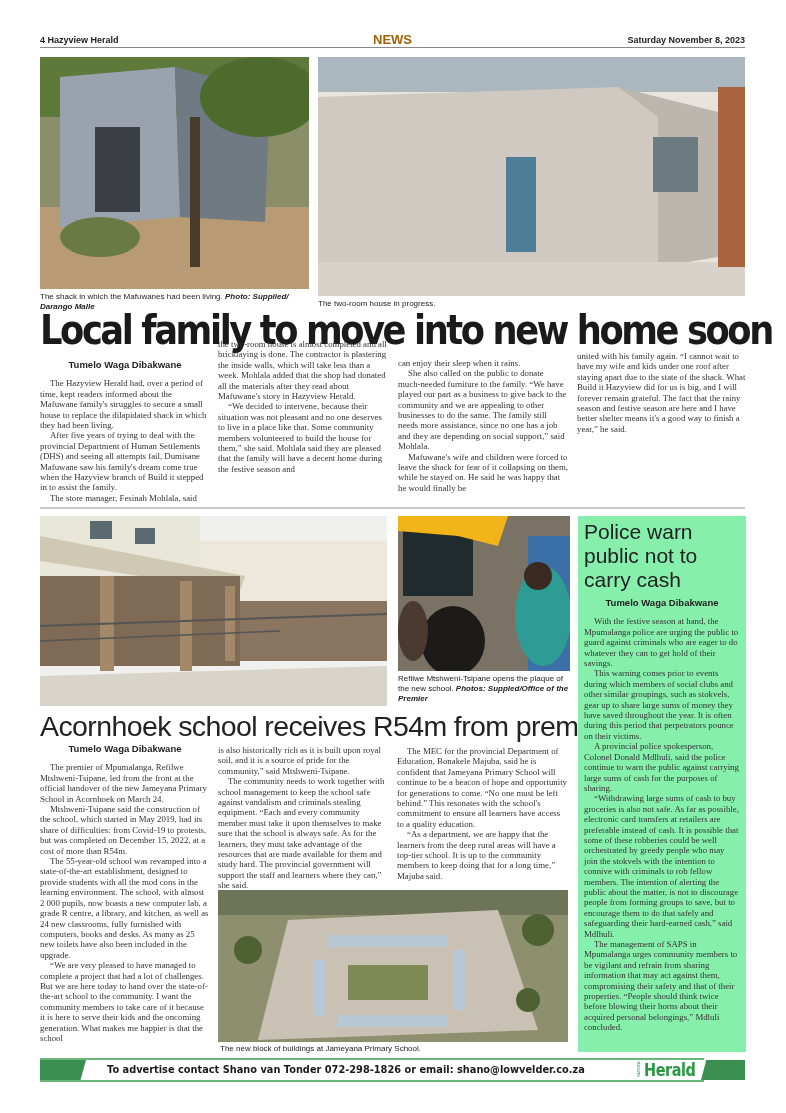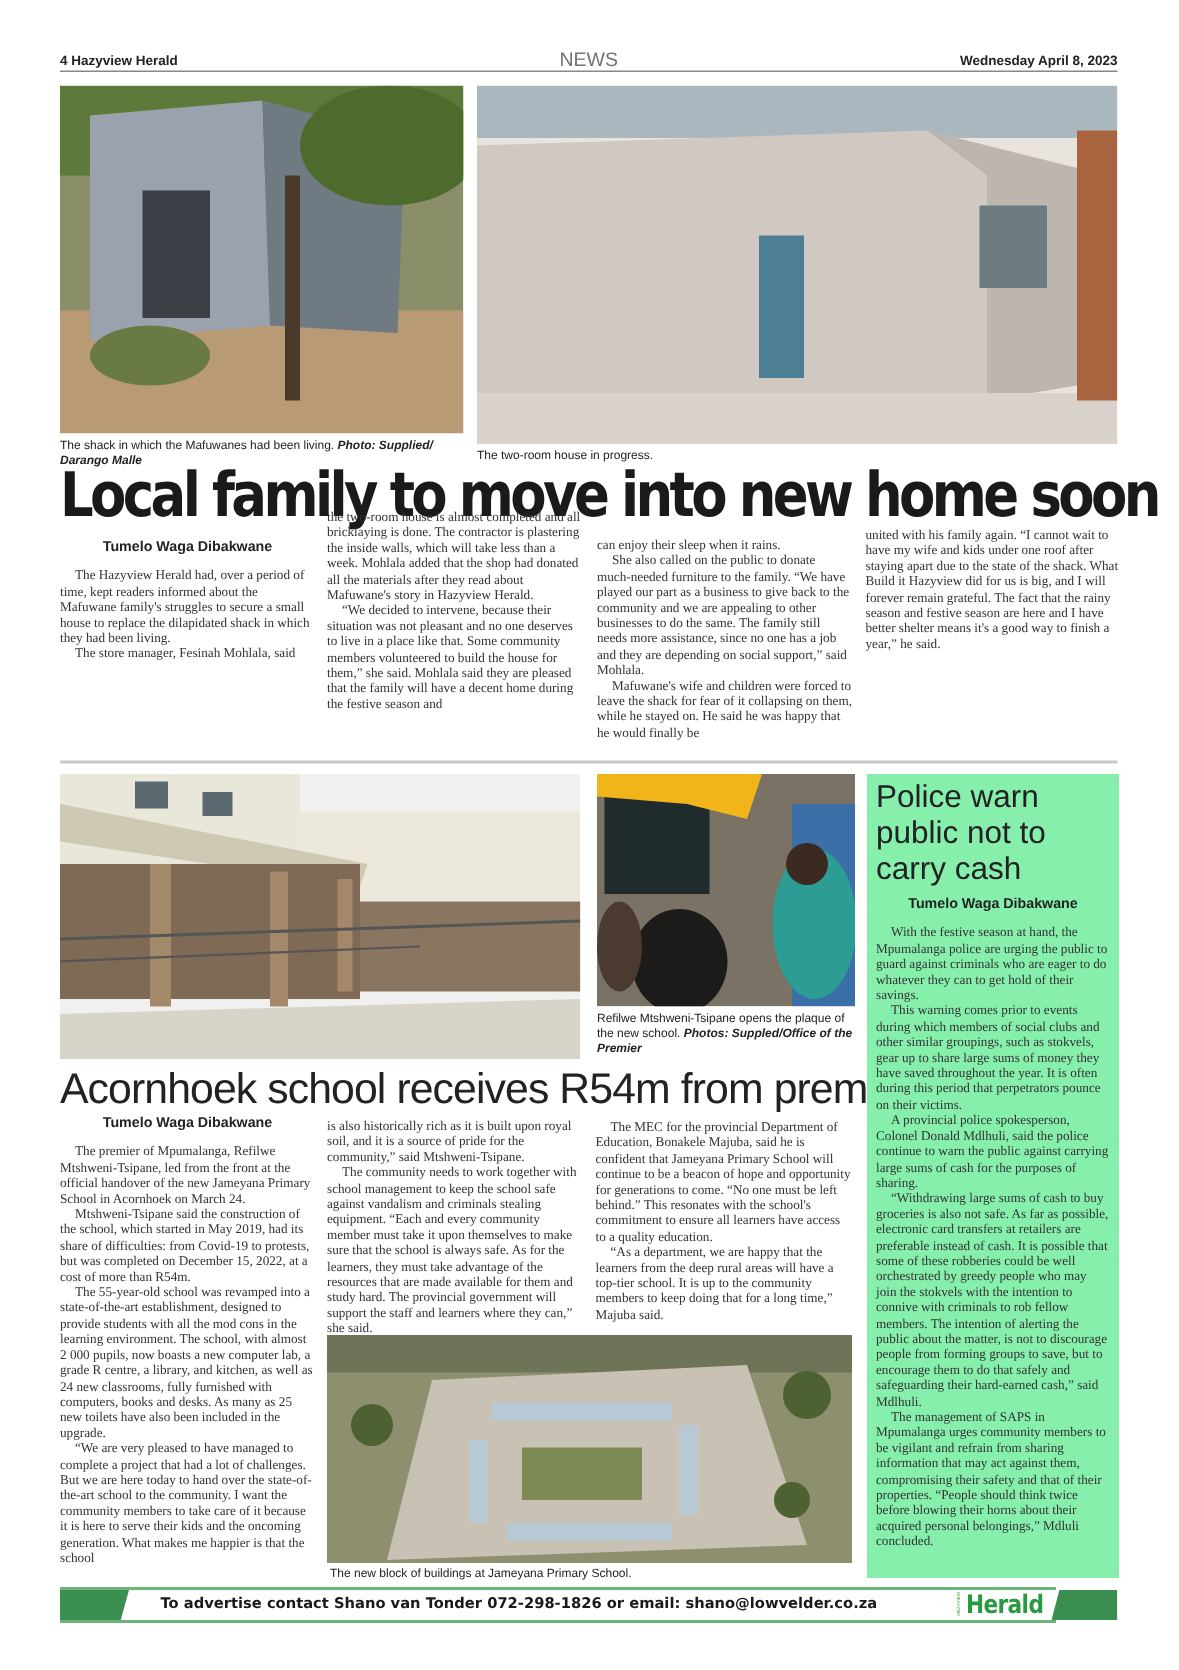--- a/index.html
+++ b/index.html
@@ -1,21 +1,21 @@
 <!DOCTYPE html>
 <html><head>
 <meta charset="utf-8">
 <style>
   * { box-sizing: border-box; margin: 0; padding: 0; }
   html, body { width: 786px; height: 1113px; background: #ffffff; overflow: hidden; }
   body { position: relative; font-family: "Liberation Serif", serif; color: #222; }
 
   .header { position: absolute; left: 40px; top: 32px; width: 705px; height: 16px; border-bottom: 1.5px solid #888; }
   .hdr-left { position: absolute; left: 0; top: 3px; font-family: "Liberation Sans", sans-serif; font-weight: bold; font-size: 9px; color: #222; }
-  .hdr-center { position: absolute; left: 333px; top: 0; font-family: "Liberation Sans", sans-serif; font-weight: normal; font-size: 13px; color: #737373; }
+  .hdr-center { position: absolute; left: 333px; top: 0; font-family: "Liberation Sans", sans-serif; font-weight: bold; font-size: 13px; color: #a16207; }
   .hdr-right { position: absolute; right: 0; top: 3px; font-family: "Liberation Sans", sans-serif; font-weight: bold; font-size: 9px; color: #222; }
 
   .photo { position: absolute; overflow: hidden; }
   .caption { position: absolute; font-family: "Liberation Sans", sans-serif; font-size: 8px; line-height: 10px; color: #222; }
   .caption b { font-style: italic; font-weight: bold; }
 
   .headline1 { position: absolute; left: 40px; top: 307px; width: 710px; font-family: "DejaVu Sans", sans-serif; font-weight: bold; font-size: 41px; letter-spacing: -2.8px; color: #1a1a1a; line-height: 46px; transform: scaleX(0.86); transform-origin: left top; white-space: nowrap; }
 
   .byline { font-family: "Liberation Sans", sans-serif; font-weight: bold; font-size: 9.5px; text-align: center; color: #222; margin: 4px 0 8px; }
   .col { position: absolute; font-size: 8.8px; line-height: 10.4px; color: #333; text-align: left; }
@@ -36,21 +36,21 @@
   .footer .logo { position: absolute; left: 604px; top: 0px; font-family: "DejaVu Sans", sans-serif; font-weight: bold; font-size: 17px; color: #2a9a42; letter-spacing: -0.5px; line-height: 20px; transform: scaleX(0.85); transform-origin: left top; }
   .footer .logo-small { position: absolute; left: 598px; top: 3px; width: 5px; height: 14px; font-size: 3px; line-height: 3px; color: #2a9a42; writing-mode: vertical-rl; transform: rotate(180deg); font-family: "Liberation Sans", sans-serif; }
   .footer .green-end { position: absolute; left: 661px; top: 0; width: 44px; height: 20px; background: #3a8f50; clip-path: polygon(12% 0, 100% 0, 100% 100%, 0 100%); }
 </style>
 </head>
 <body>
 
 <div class="header">
   <span class="hdr-left">4 Hazyview Herald</span>
   <span class="hdr-center">NEWS</span>
-  <span class="hdr-right">Wednesday April 8, 2023</span>
+  <span class="hdr-right">Saturday November 8, 2023</span>
 </div>
 
 <div class="photo" style="left:40px; top:57px; width:269px; height:232px;">
   <svg width="269" height="232" viewBox="0 0 269 232">
     <rect width="269" height="232" fill="#8a8f6a"></rect>
     <rect x="0" y="0" width="269" height="60" fill="#5d7a3a"></rect>
     <rect x="0" y="150" width="269" height="82" fill="#b89a74"></rect>
     <polygon points="20,20 135,10 140,160 20,170" fill="#9aa3ad"></polygon>
     <polygon points="135,10 230,35 225,165 140,160" fill="#6f7a82"></polygon>
     <rect x="55" y="70" width="45" height="85" fill="#3b3f45"></rect>
@@ -74,20 +74,21 @@
 <div class="caption" style="left:40px; top:292px; width:270px;">
   <span>The shack in which the Mafuwanes had been living.</span> <b>Photo: Supplied/ Darango Malle</b>
 </div>
 <div class="caption" style="left:318px; top:299px; width:300px;">The two-room house in progress.</div>
 
 <div class="headline1">Local family to move into new home soon</div>
 
 <div class="col" style="left:40px; top:356px; width:170px;">
   <div class="byline">Tumelo Waga Dibakwane</div>
   <p>The Hazyview Herald had, over a period of time, kept readers informed about the Mafuwane family's struggles to secure a small house to replace the dilapidated shack in which they had been living.</p>
+  <p>After five years of trying to deal with the provincial Department of Human Settlements (DHS) and seeing all attempts fail, Dumisane Mafuwane saw his family's dream come true when the Hazyview branch of Build it stepped in to assist the family.</p>
   <p>The store manager, Fesinah Mohlala, said</p>
 </div>
 <div class="col" style="left:218px; top:339px; width:170px;">
   <p class="noindent">the two-room house is almost completed and all bricklaying is done. The contractor is plastering the inside walls, which will take less than a week. Mohlala added that the shop had donated all the materials after they read about Mafuwane's story in Hazyview Herald.</p>
   <p>“We decided to intervene, because their situation was not pleasant and no one deserves to live in a place like that. Some community members volunteered to build the house for them,” she said. Mohlala said they are pleased that the family will have a decent home during the festive season and</p>
 </div>
 <div class="col" style="left:398px; top:358px; width:170px;">
   <p class="noindent">can enjoy their sleep when it rains.</p>
   <p>She also called on the public to donate much-needed furniture to the family. “We have played our part as a business to give back to the community and we are appealing to other businesses to do the same. The family still needs more assistance, since no one has a job and they are depending on social support,” said Mohlala.</p>
   <p>Mafuwane's wife and children were forced to leave the shack for fear of it collapsing on them, while he stayed on. He said he was happy that he would finally be</p>

